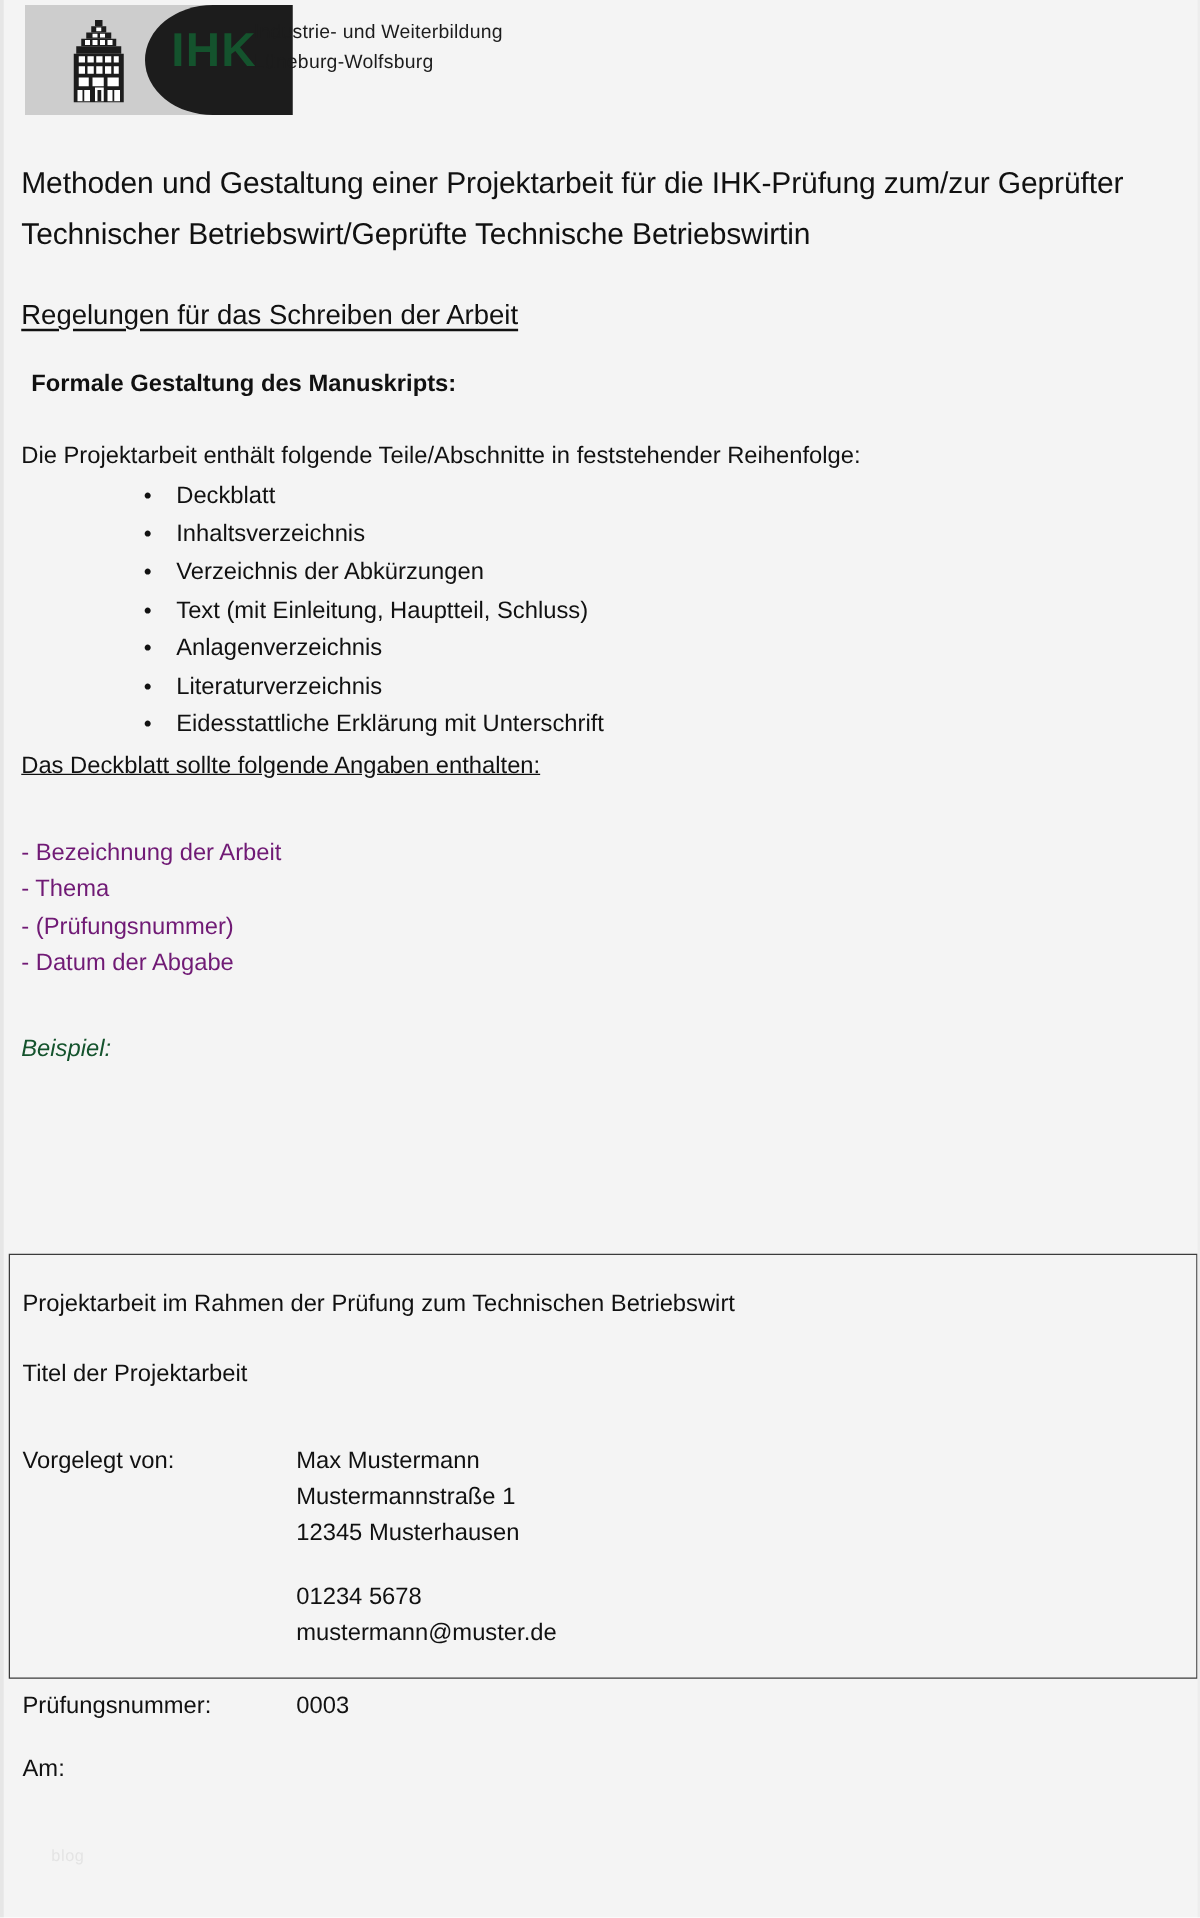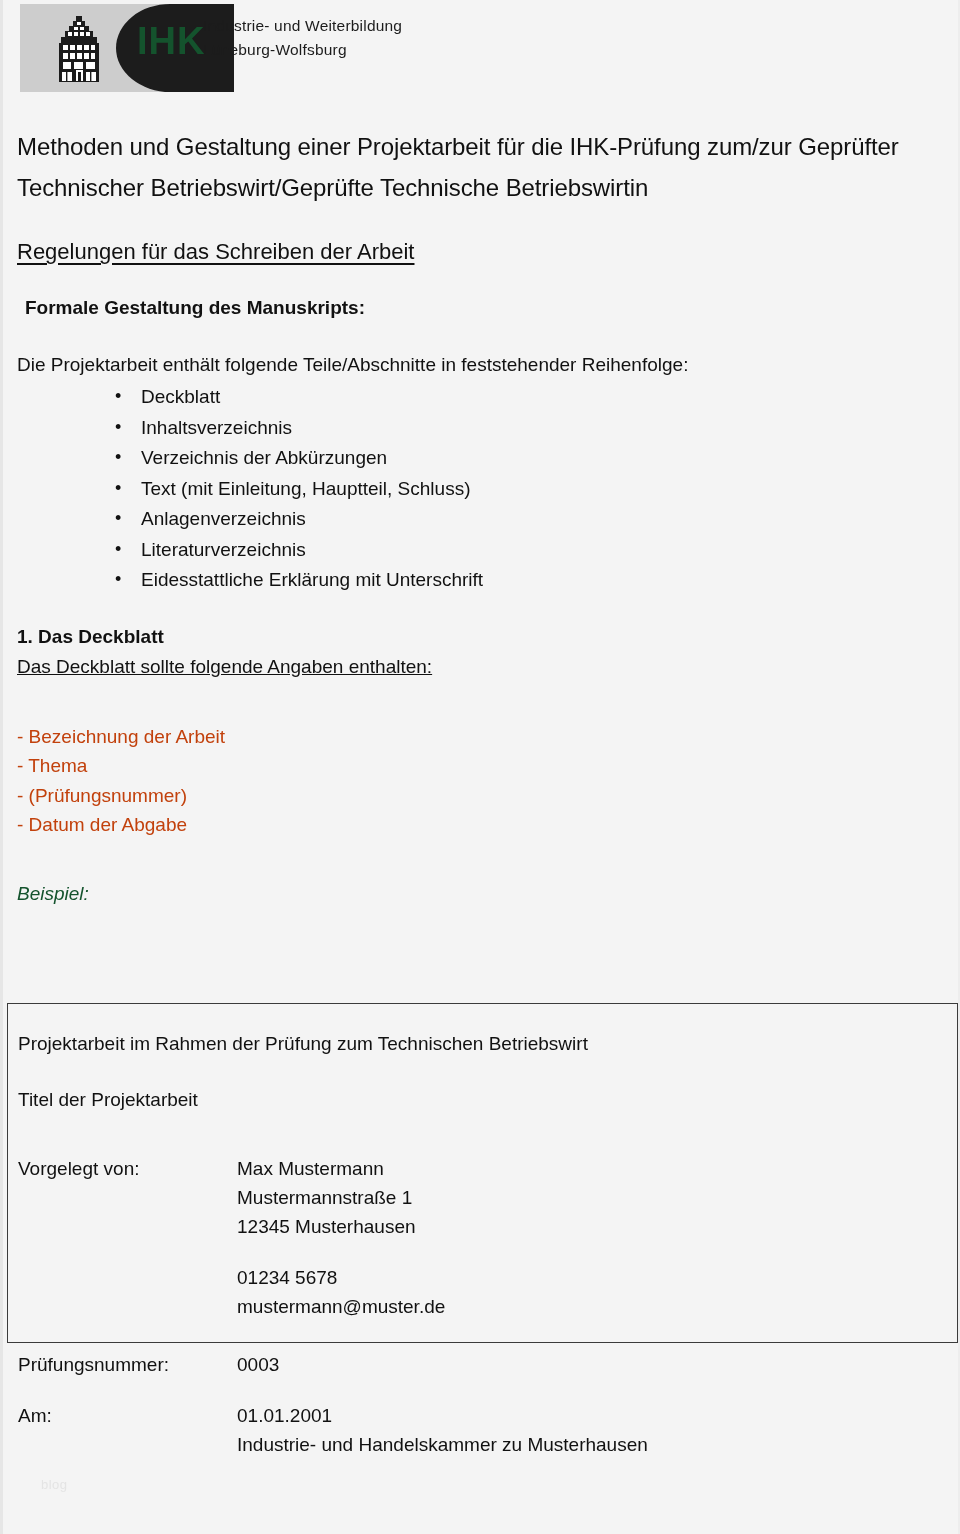--- a/index.html
+++ b/index.html
@@ -176,21 +176,21 @@
     color: #111;
     text-decoration: underline;
   }
 
   .dash-list {
     margin-top: 42px;
   }
   .dash-list div {
     font-size: 19px;
     line-height: 29.5px;
-    color: #c2410c;
+    color: #701a75;
   }
 
   .beispiel {
     margin-top: 41px;
     font-size: 19px;
     line-height: 26px;
     color: #14532d;
     font-style: italic;
   }
 
@@ -336,21 +336,20 @@
     <ul class="parts">
       <li>Deckblatt</li>
       <li>Inhaltsverzeichnis</li>
       <li>Verzeichnis der Abkürzungen</li>
       <li>Text (mit Einleitung, Hauptteil, Schluss)</li>
       <li>Anlagenverzeichnis</li>
       <li>Literaturverzeichnis</li>
       <li>Eidesstattliche Erklärung mit Unterschrift</li>
     </ul>
 
-    <div class="num-head">1. Das Deckblatt</div>
     <div class="num-sub">Das Deckblatt sollte folgende Angaben enthalten:</div>
 
     <div class="dash-list">
       <div>- Bezeichnung der Arbeit</div>
       <div>- Thema</div>
       <div>- (Prüfungsnummer)</div>
       <div>- Datum der Abgabe</div>
     </div>
 
     <div class="beispiel">Beispiel:</div>
@@ -374,21 +373,19 @@
 mustermann@muster.de</div>
       </div>
 
       <div class="kv gap2">
         <div class="k">Prüfungsnummer:</div>
         <div class="v">0003</div>
       </div>
 
       <div class="kv tight">
         <div class="k">Am:</div>
-        <div class="v">01.01.2001
-Industrie- und Handelskammer zu Musterhausen</div>
       </div>
     </div>
   </div>
 
   <div class="watermark">blog</div>
 
 </div>
 
 </body></html>

